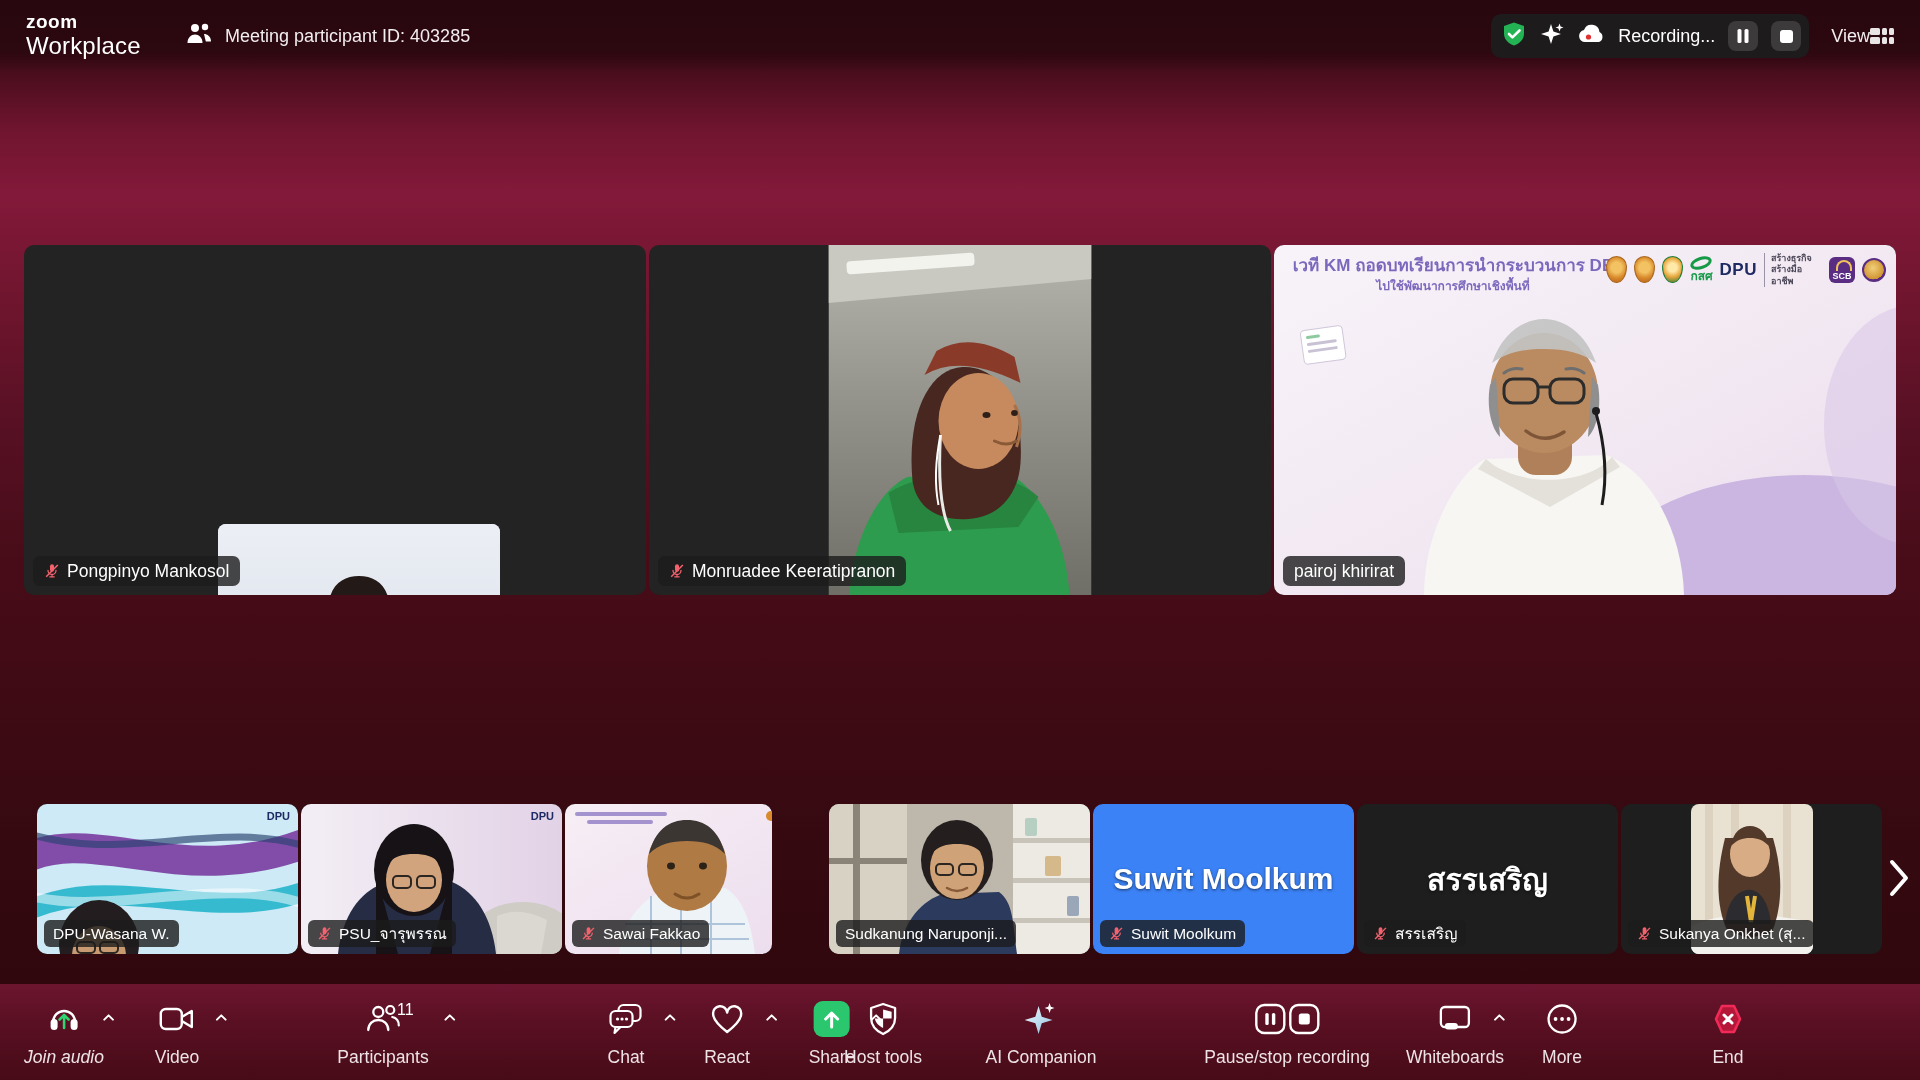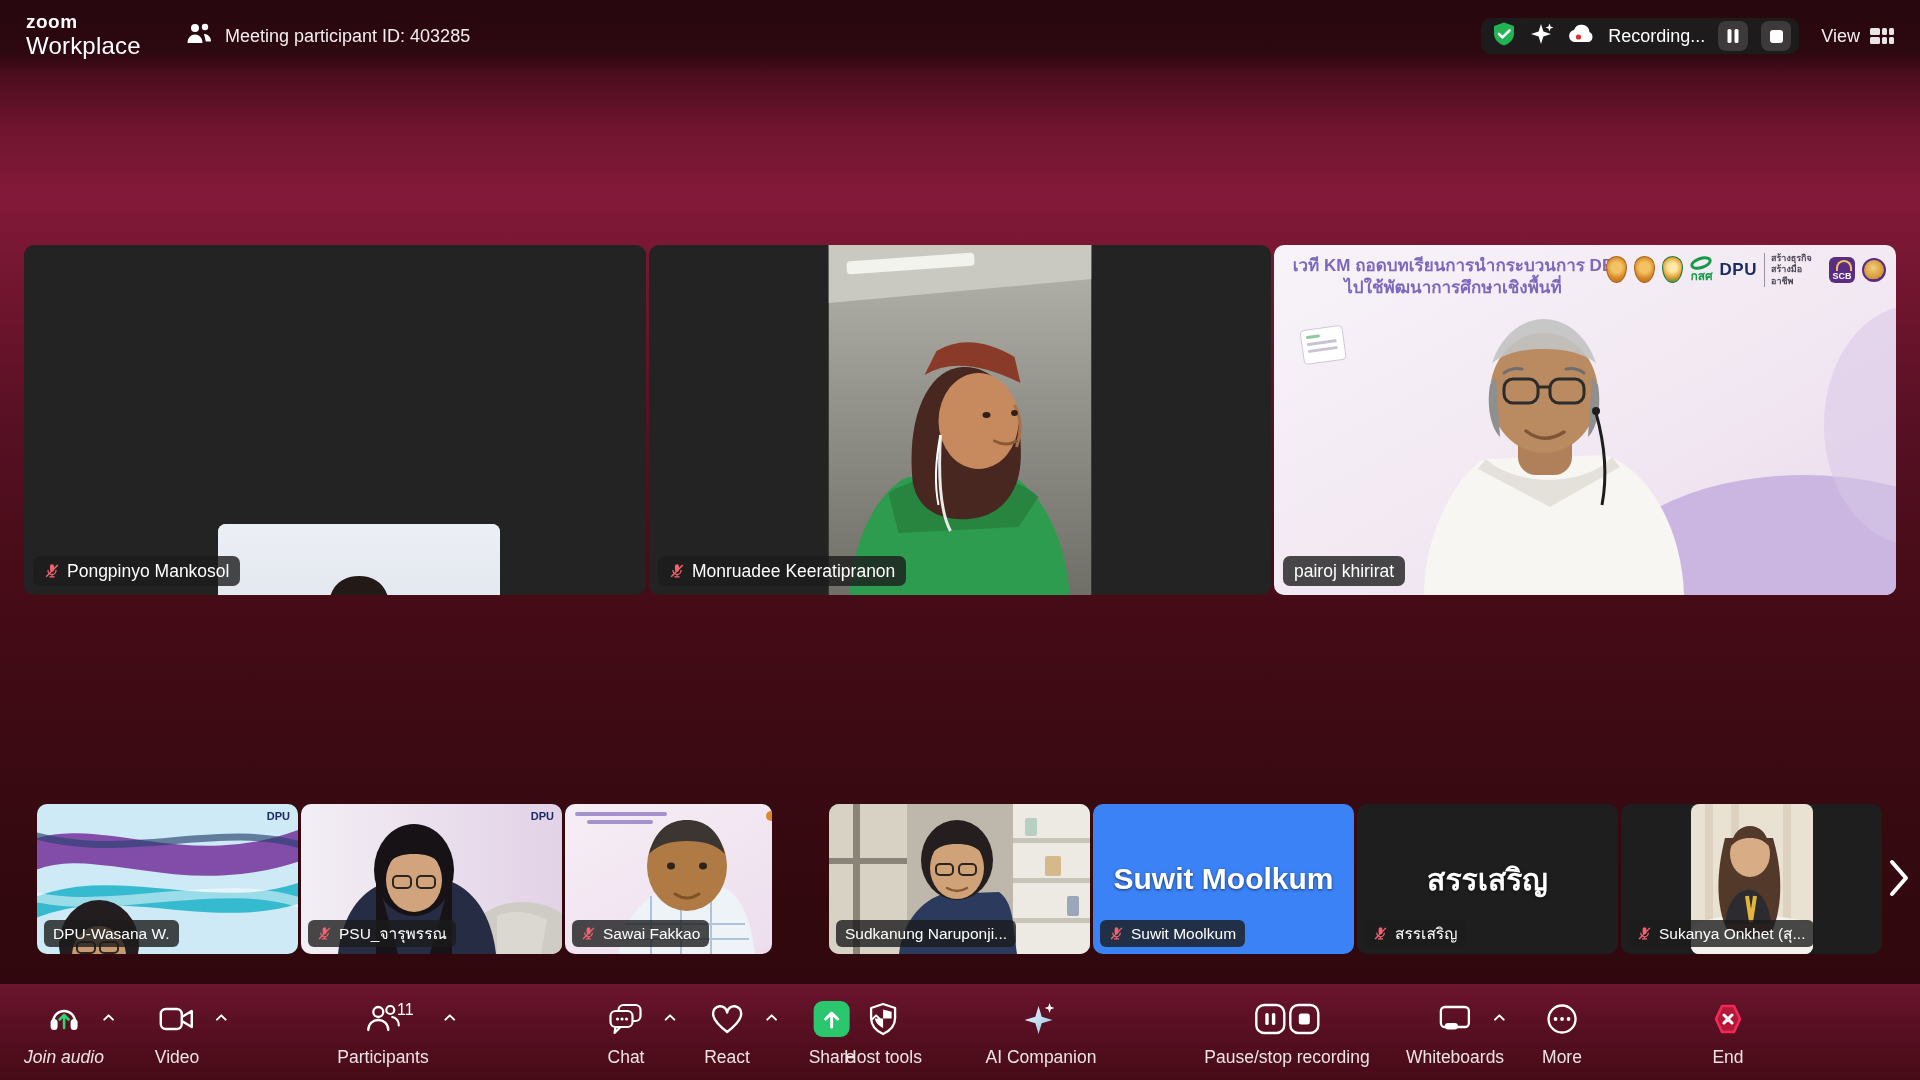--- a/index.html
+++ b/index.html
@@ -13,43 +13,43 @@
 
   
   .topbar { position:absolute; top:0; left:0; width:1920px; height:72px;
     background:linear-gradient(180deg,#28070e 0%,#2c0810 70%,rgba(44,8,16,0)); z-index:5; }
   .logo { position:absolute; left:26px; top:12px; line-height:1; }
   .logo .l1 { font-size:19px; font-weight:700; letter-spacing:.5px; display:block; }
   .logo .l2 { font-size:24px; font-weight:400; display:block; margin-top:3px; letter-spacing:.2px; }
   .meeting-info { position:absolute; left:186px; top:0; height:72px; display:flex; align-items:center; gap:12px; }
   .meeting-info .txt { font-size:18px; color:#f2eef0; }
   .tb-right { position:absolute; right:26px; top:0; height:72px; display:flex; align-items:center; gap:22px; }
-  .tb-pill { background:#1d1b1c; border-radius:10px; height:36px; display:flex; align-items:center; gap:13px; padding:0 8px 0 10px; }
+  .tb-pill { background:#1d1b1c; border-radius:10px; height:44px; display:flex; align-items:center; gap:13px; padding:0 8px 0 10px; }
   .rec-txt { font-size:18px; color:#ffffff; }
   .sq-btn { width:30px; height:30px; border-radius:8px; background:#3d3a3b; display:flex; align-items:center; justify-content:center; border:none; cursor:pointer; }
-  .view-wrap { display:flex; align-items:center; gap:10px; }
+  .view-wrap { display:flex; align-items:center; }
   .view-txt { font-size:18px; color:#f2eef0; }
   .grid-ico { display:grid; grid-template-columns:10px 5px 5px; grid-template-rows:7px 7px; gap:2px; }
   .grid-ico i { background:#e9e4e6; border-radius:1.5px; display:block; }
 
   
   .tile { position:absolute; border-radius:10px; overflow:hidden; background:#232323; }
   .name-pill { position:absolute; left:9px; bottom:9px; height:30px; display:flex; align-items:center; gap:7px;
     background:rgba(28,27,28,.80); border-radius:7px; padding:0 11px; z-index:3; }
   .name-pill span { font-size:17.5px; color:#fff; white-space:nowrap; }
   .fs .name-pill { height:27px; bottom:7px; left:7px; padding:0 9px; border-radius:6px; }
   .fs .name-pill span { font-size:15.5px; }
   .mic svg { display:block; }
   .vid-center { position:absolute; top:0; bottom:0; left:50%; transform:translateX(-50%); }
 
   
   .banner { position:absolute; left:14px; top:10px; width:330px; text-align:center; z-index:2;
     color:#7b68bd; font-weight:700; line-height:1.35; }
   .banner .b1 { font-size:17px; display:block; }
-  .banner .b2 { font-size:17px; display:block;font-family:Liberation Mono, monospace; }
+  .banner .b2 { font-size:12px; display:block; }
   .logo-row { position:absolute; right:10px; top:8px; display:flex; align-items:center; gap:7px; z-index:2; }
   .emblem { width:21px; height:27px; border-radius:50% 50% 48% 48%/38% 38% 62% 62%;
     background:radial-gradient(circle at 50% 42%,#f3c363 0 30%,#d98a2b 60%,#b05f1a); border:1px solid #a8651f; }
   .emblem.g { background:radial-gradient(circle at 50% 42%,#ffe9a8 0 25%,#e7a53c 55%,#1d7a36); border-color:#1d7a36; }
   .ksc { display:flex; flex-direction:column; align-items:center; color:#169a47; font-weight:700; }
   .ksc .loop { width:22px; height:12px; border:3px solid #169a47; border-radius:50%; transform:rotate(-18deg); }
   .ksc .t { font-size:12px; line-height:1; margin-top:1px; }
   .dpu-t { color:#1d2a63; font-weight:800; font-size:17px; letter-spacing:.5px; }
   .tagline { border-left:1px solid #9a93a8; padding-left:6px; width:58px; font-size:9px; color:#4a4556; line-height:1.25; font-weight:700; }
   .scb-box { width:26px; height:26px; border-radius:6px; background:#5a2c82; color:#fff; font-size:9px; font-weight:800;

